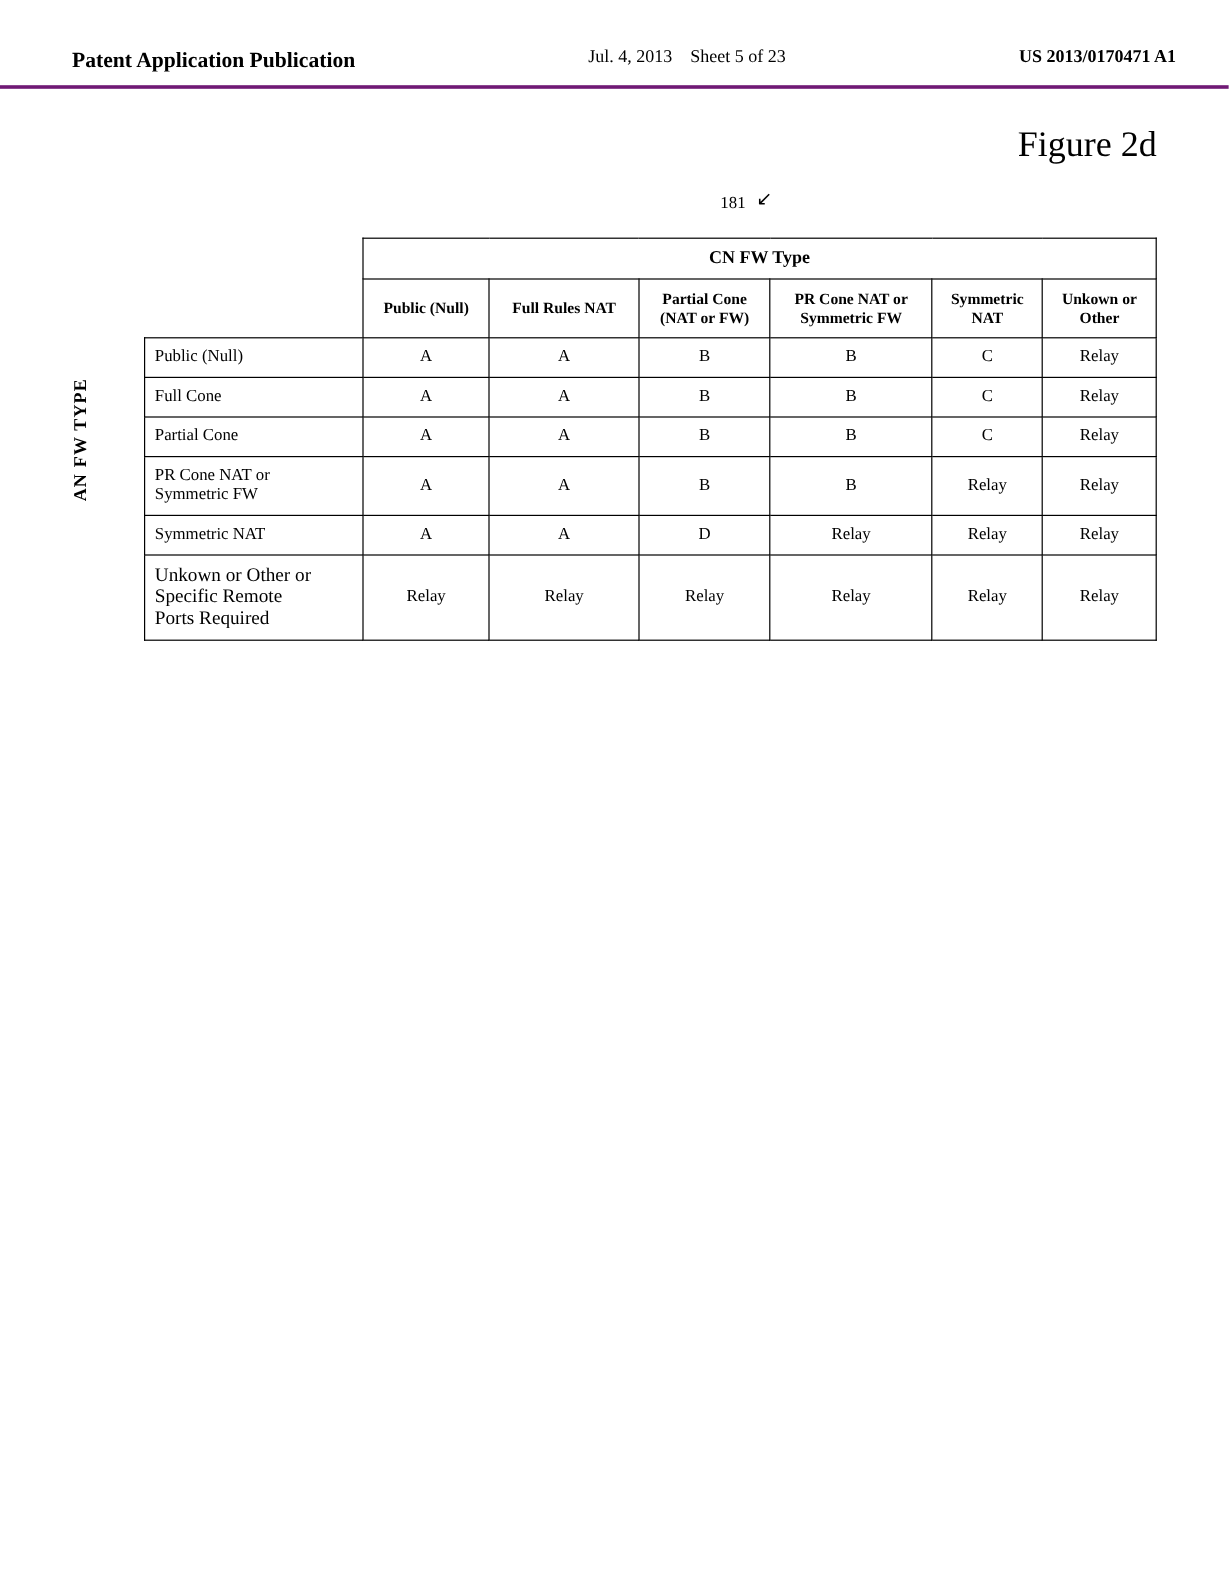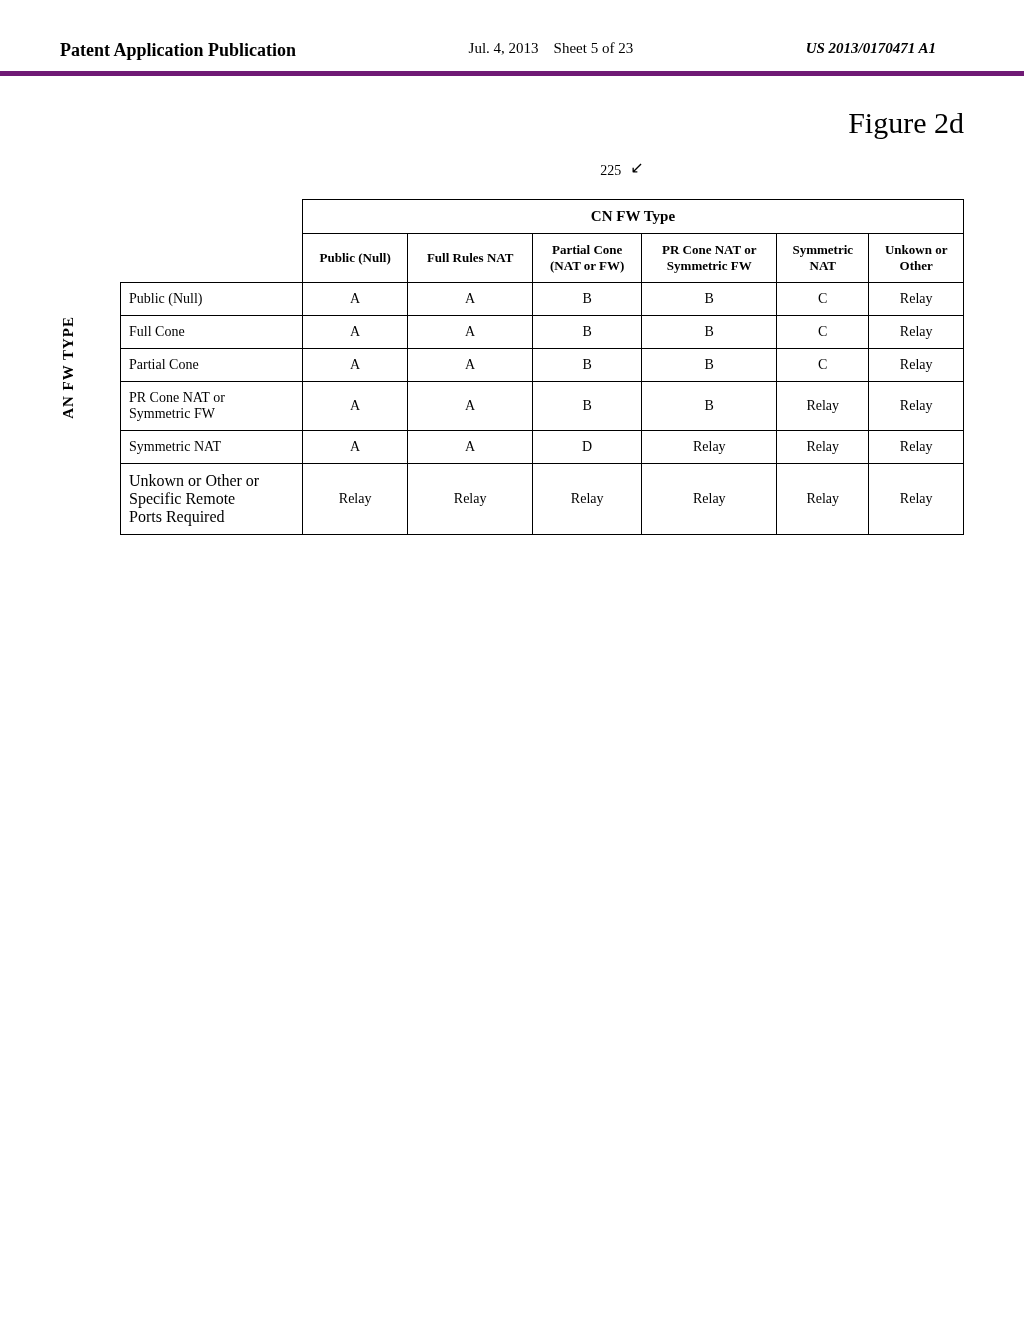--- a/index.html
+++ b/index.html
@@ -9,39 +9,38 @@
       background: #fff;
       font-family: 'Times New Roman', Times, serif;
       position: relative;
       overflow: hidden;
     }
 
     .header {
       display: flex;
       justify-content: space-between;
       align-items: flex-start;
-      padding: 40px 88px 0 60px;
-      border-bottom: 5px solid #701a75;
+      padding: 40px 44px 0 60px;
+      border-bottom: 3px solid #701a75;
       padding-bottom: 10px;
     }
 
     .header-left {
       font-size: 18px;
       font-weight: bold;
     }
 
     .header-center {
       font-size: 15px;
       text-align: left;
     }
 
     .header-right {
       font-size: 15px;
       font-weight: bold;
-      font-style: italic;
     }
 
     .main-content {
       padding: 30px 60px;
       position: relative;
     }
 
     .figure-title {
       font-size: 30px;
       font-weight: normal;
@@ -118,21 +117,21 @@
     <span>Sheet 5 of 23</span>
   </div>
   <div class="header-right">US 2013/0170471 A1</div>
 </div>
 
 <div class="main-content">
 
   <div class="figure-title">Figure 2d</div>
 
   <div style="position:relative; text-align:center; margin-bottom: 5px;">
-    <span style="margin-left: 220px; font-size:14px;">225</span>
+    <span style="margin-left: 220px; font-size:14px;">181</span>
     <span style="display:inline-block; margin-left: 5px; font-size:16px; transform: translateY(-2px);">↙</span>
   </div>
 
   <div class="table-wrapper">
 
     <div class="vertical-text-area">
       <div class="vertical-rotated">AN FW TYPE</div>
     </div>
 
     <div class="table-area">

